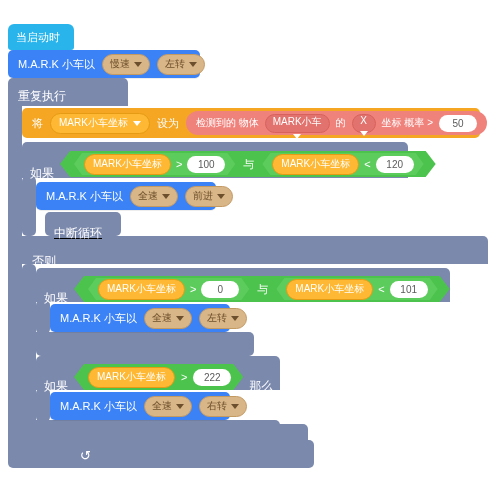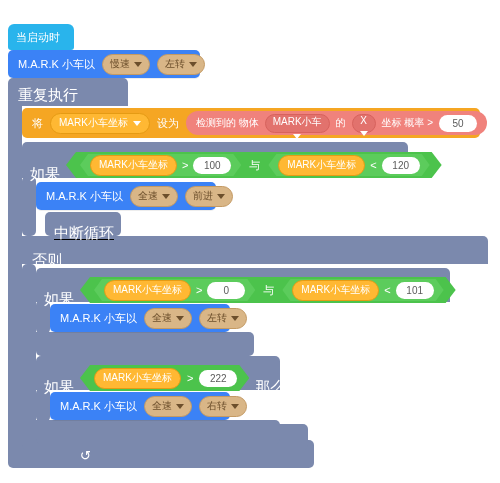--- a/index.html
+++ b/index.html
@@ -34,21 +34,21 @@
   }
   .dd{
     background:#d9b687;border:1px solid #c49a63;border-radius:11px;
     height:19px;display:inline-flex;align-items:center;
     padding:0 7px;gap:4px;color:#6c4f2c;font-size:10px;white-space:nowrap;
   }
   .dd .car{width:0;height:0;border-left:4px solid transparent;border-right:4px solid transparent;border-top:5px solid #6c4f2c;}
 
   
   .ctrl{background:#7b89ad;border-radius:5px;}
-  .ctrl-lbl{color:#fff;font-size:15px;margin-top:19px;}
+  .ctrl-lbl{color:#fff;font-size:12px;margin-top:19px;}
 
   
   .setblk{
     background:#f5a623;border-radius:5px;height:30px;
     display:flex;align-items:center;padding:0 10px;gap:7px;
   }
   .ovar{
     background:#ffb833;border:1px solid #e59b14;border-radius:11px;
     height:19px;display:inline-flex;align-items:center;padding:0 8px;gap:5px;
     color:#fff;font-size:10px;white-space:nowrap;

